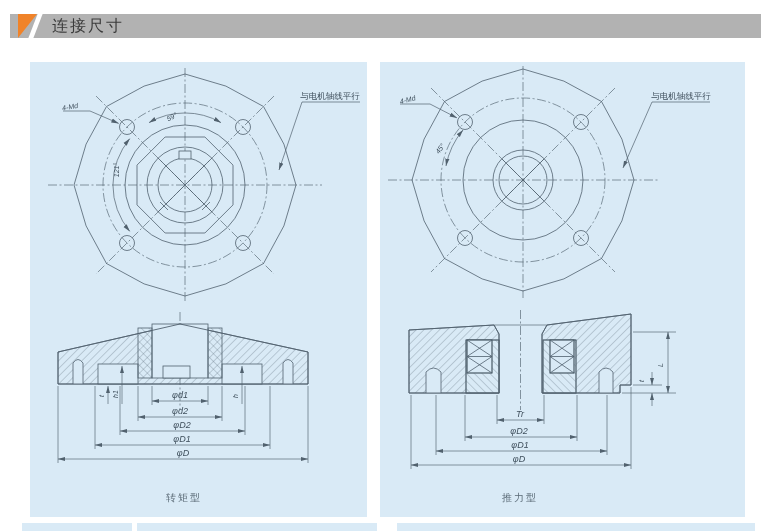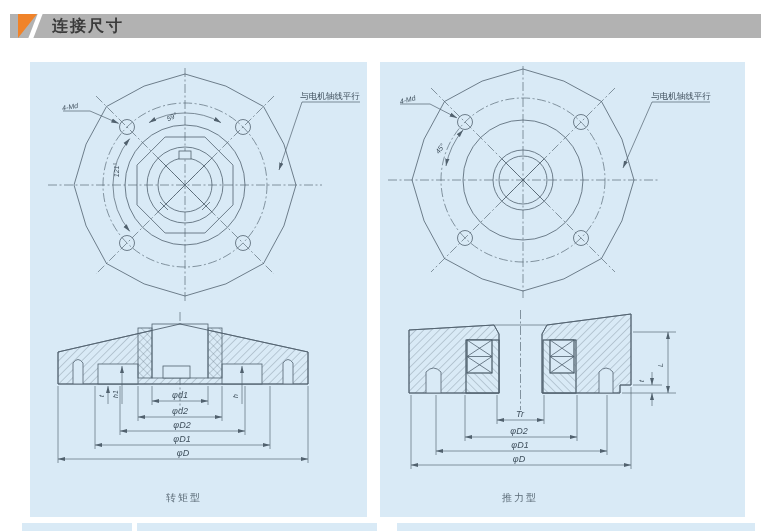--- a/index.html
+++ b/index.html
@@ -3,21 +3,21 @@
 <meta charset="utf-8">
 <style>
   html,body{margin:0;padding:0;background:#ffffff;}
   .page{position:relative;width:761px;height:531px;background:#ffffff;overflow:hidden;
         font-family:"Liberation Sans",sans-serif;}
   .hbar{position:absolute;left:10px;top:14px;width:751px;height:24px;background:#b2b2b2;}
   .accent{position:absolute;left:18px;top:14px;width:0;height:0;
           border-top:24px solid #f08329;border-right:19px solid transparent;}
   .accent-slash{position:absolute;left:33px;top:14px;width:5px;height:24px;background:#ffffff;
           transform:skewX(-21deg);}
-  .htitle{position:absolute;left:52px;top:16px;font-size:16px;font-weight:bold;color:#3b3b3b;
+  .htitle{position:absolute;left:52px;top:16px;font-size:16px;font-weight:normal;color:#3b3b3b;
           letter-spacing:2px;}
   .panel{position:absolute;top:62px;height:455px;background:#d9eaf6;}
   .panel-left{left:30px;width:337px;}
   .panel-right{left:380px;width:365px;}
   .strip{position:absolute;top:523px;height:8px;background:#d9eaf6;}
   .strip1{left:22px;width:110px;}
   .strip2{left:137px;width:240px;}
   .strip3{left:397px;width:358px;}
   svg{display:block;}
   text{font-family:"Liberation Sans",sans-serif;}

